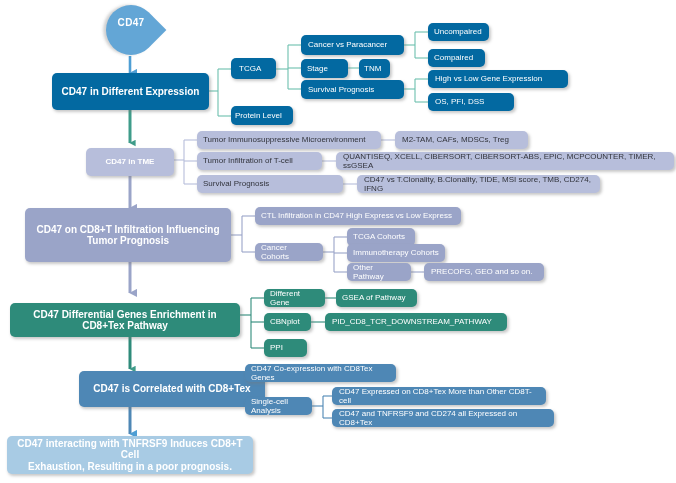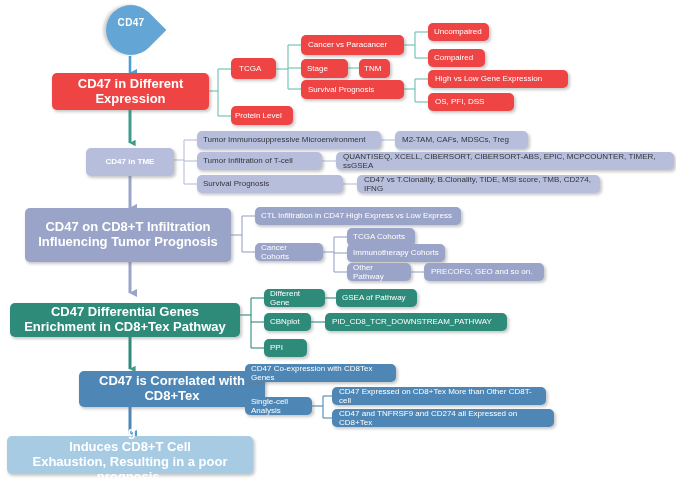--- a/index.html
+++ b/index.html
@@ -31,29 +31,29 @@
     align-items: center;
     justify-content: flex-start;
     padding: 0 6px;
     line-height: 1.15;
     box-shadow: 1.5px 2px 3px rgba(120,120,120,0.40);
     white-space: pre-line;
   }
   .node.center { justify-content: center; text-align: center; }
 
   
-  .teal      { background: #ef4444; color: #ffffff; }
+  .teal      { background: #0369a1; color: #ffffff; }
   .teal-dark { background: #2e8b7a; color: #ffffff; }
   .lav       { background: #b7bedb; color: #ffffff; }
   .lav-txt   { background: #b7bedb; color: #32343c; }
   .slate     { background: #9aa4c8; color: #ffffff; }
   .steel     { background: #4e87b5; color: #ffffff; }
   .lightblue { background: #a8cbe4; color: #ffffff; }
   .t8  { font-size: 8px; }
-  .t85 { font-size: 13px; }
+  .t85 { font-size: 10px; }
   .bold { font-weight: bold; }
 
   
   #pin-wrap {
     position: absolute;
     left: 103px; top: 3px;
     width: 56px; height: 62px;
   }
   .pin-shape {
     position: absolute; left: 0; top: 0;

